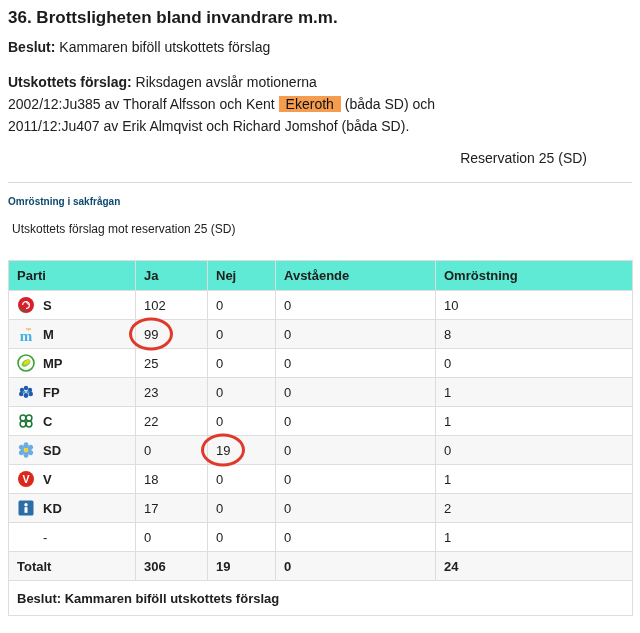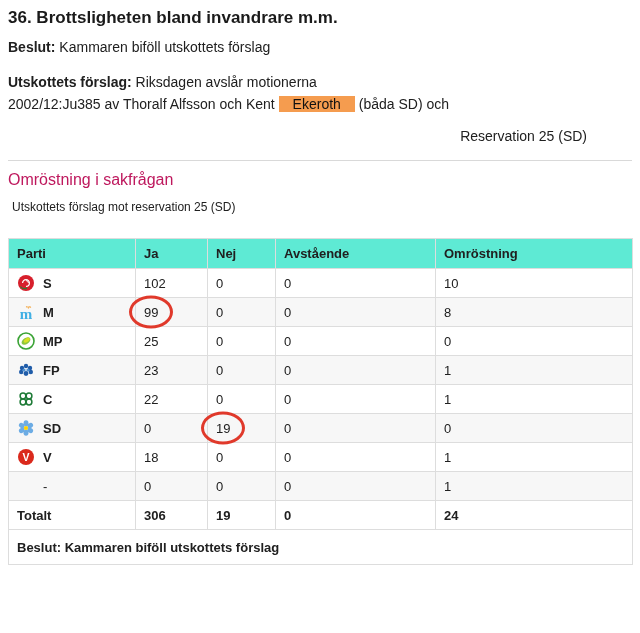--- a/index.html
+++ b/index.html
@@ -8,24 +8,24 @@
     width: 640px; height: 633px; background: #ffffff; color: #202020;
     font-family: "Liberation Sans", sans-serif; font-size: 14px;
     overflow: hidden;
   }
   .page { padding: 5px 8px 0 8px; }
 
   .title { font-size: 17px; font-weight: 700; margin: 2px 0 0; line-height: 21px; color: #1a1a1a; }
   .decision { margin: 12px 0 0; line-height: 15px; }
   .bold { font-weight: 700; }
   .proposal { margin: 16px 0 0; line-height: 22px; }
-  .hl { background: var(--hl, #F59C4F); color: #111; padding: 0 14px; text-align: center; }
+  .hl { background: var(--hl, #F59C4F); color: #111; padding: 0 7px; text-align: center; }
   .reservation { margin: 13px 0 0; text-align: right; padding-right: 45px; line-height: 16px; }
   .rule { border: none; border-top: 1px solid #d9d9d9; margin: 16px 0 0; height: 0; }
-  .section-heading { font-size: 16px; font-weight: 400; margin: 9px 0 0; line-height: 19px; color: #be185d; }
+  .section-heading { font-size: 10px; font-weight: 700; margin: 9px 0 0; line-height: 19px; color: #0c4a6e; }
   .section-sub { font-size: 12px; margin: 11px 4px 0; line-height: 14px; }
 
   table.votes { border-collapse: collapse; width: 624px; margin-top: 24px; font-size: 13px; table-layout: fixed; }
   .votes th, .votes td {
     border: 1px solid var(--tbord, #dddddd);
     padding: 0 8px; height: 29px; text-align: left; vertical-align: middle;
     background: #ffffff;
   }
   .votes thead th { font-weight: 700; height: 30px; background: #5eead4; }
   .votes tbody tr:nth-child(even) td { background: var(--altbg, #f7f7f7); }
@@ -57,20 +57,21 @@
     <span class="bold">Beslut:</span>
     <span>Kammaren biföll utskottets förslag</span>
   </p>
 
   <p class="proposal">
     <span class="bold">Utskottets förslag:</span>
     <span>Riksdagen avslår motionerna</span><br>
     <span>2002/12:Ju385 av Thoralf Alfsson och Kent</span>
     <span class="hl">Ekeroth</span>
     <span>(båda SD) och</span><br>
+    <span>2011/12:Ju407 av Erik Almqvist och Richard Jomshof (båda SD).</span>
   </p>
 
   <p class="reservation">Reservation 25 (SD)</p>
 
   <hr class="rule">
 
   <h2 class="section-heading">Omröstning i sakfrågan</h2>
   <p class="section-sub">Utskottets förslag mot reservation 25 (SD)</p>
 
   <table class="votes">
@@ -234,20 +235,38 @@
         </div>
           </td>
         <td>18</td>
         <td>0</td>
         <td>0</td>
         <td>1</td>
       </tr>
       <tr>
         <td>
             <div class="party-wrap">
+          <span class="picon">
+            <svg viewBox="0 0 18 18">
+                  <rect x="1.5" y="1.5" width="15" height="15" rx="1.5" fill="#2B6DA8"></rect>
+                  <circle cx="9" cy="5.8" r="1.7" fill="#fff"></circle>
+                  <rect x="7.5" y="8.2" width="3" height="5.6" fill="#fff"></rect>
+                </svg>
+          </span>
+          <span class="plabel">KD</span>
+        </div>
+          </td>
+        <td>17</td>
+        <td>0</td>
+        <td>0</td>
+        <td>2</td>
+      </tr>
+      <tr>
+        <td>
+            <div class="party-wrap">
           <span class="picon empty"></span>
           <span>-</span>
         </div>
           </td>
         <td>0</td>
         <td>0</td>
         <td>0</td>
         <td>1</td>
       </tr>
       <tr class="total-row">

